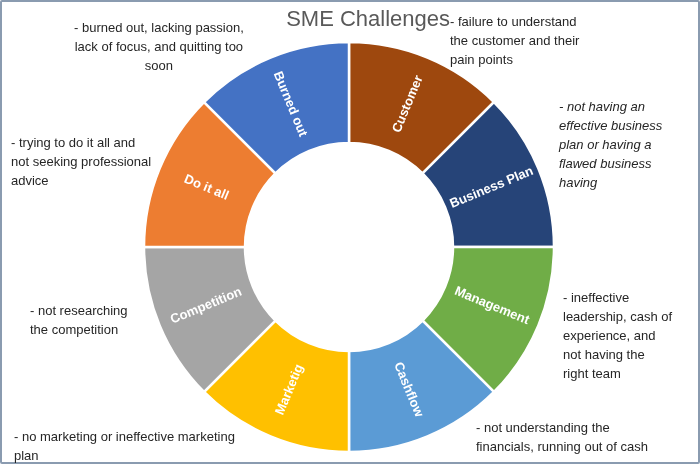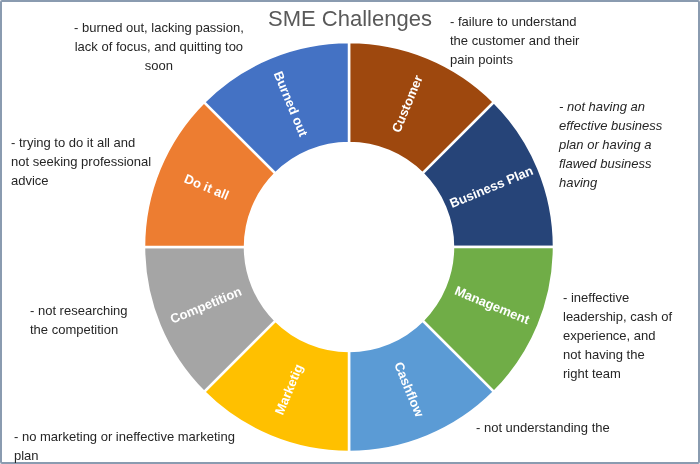--- a/index.html
+++ b/index.html
@@ -9,21 +9,21 @@
     font-family: "Liberation Sans", "DejaVu Sans", sans-serif;
     position: relative;
   }
   .frame {
     position: absolute; left: 0; top: 0; width: 696px; height: 460px;
     border: 2px solid #8a9bb0; border-radius: 2px;
     background: #ffffff;
   }
   .title {
     position: absolute; left: 250px; top: 6px; width: 200px;
-    text-align: center; font-size: 22px; color: #595959;
+    text-align: right; font-size: 22px; color: #595959;
   }
   .note {
     position: absolute; font-size: 13px; line-height: 19px; color: #262626;
   }
   svg.donut { position: absolute; left: 0; top: 0; }
   .seg-label {
     font-family: "Liberation Sans", "DejaVu Sans", sans-serif;
     font-weight: bold; font-size: 13px; fill: #ffffff;
   }
 </style>
@@ -85,17 +85,18 @@
   <div>experience, and</div>
   <div>not having the</div>
   <div>right team</div>
 </div>
 <div class="note" style="left:30px; top:301px;">
   <div>- not researching</div>
   <div>the competition</div>
 </div>
 <div class="note" style="left:476px; top:418px;">
   <div>- not understanding the</div>
+  <div>financials, running out of cash</div>
 </div>
 <div class="note" style="left:14px; top:427px;">
   <div>- no marketing or ineffective marketing</div>
   <div>plan</div>
 </div>
 
 </body></html>

